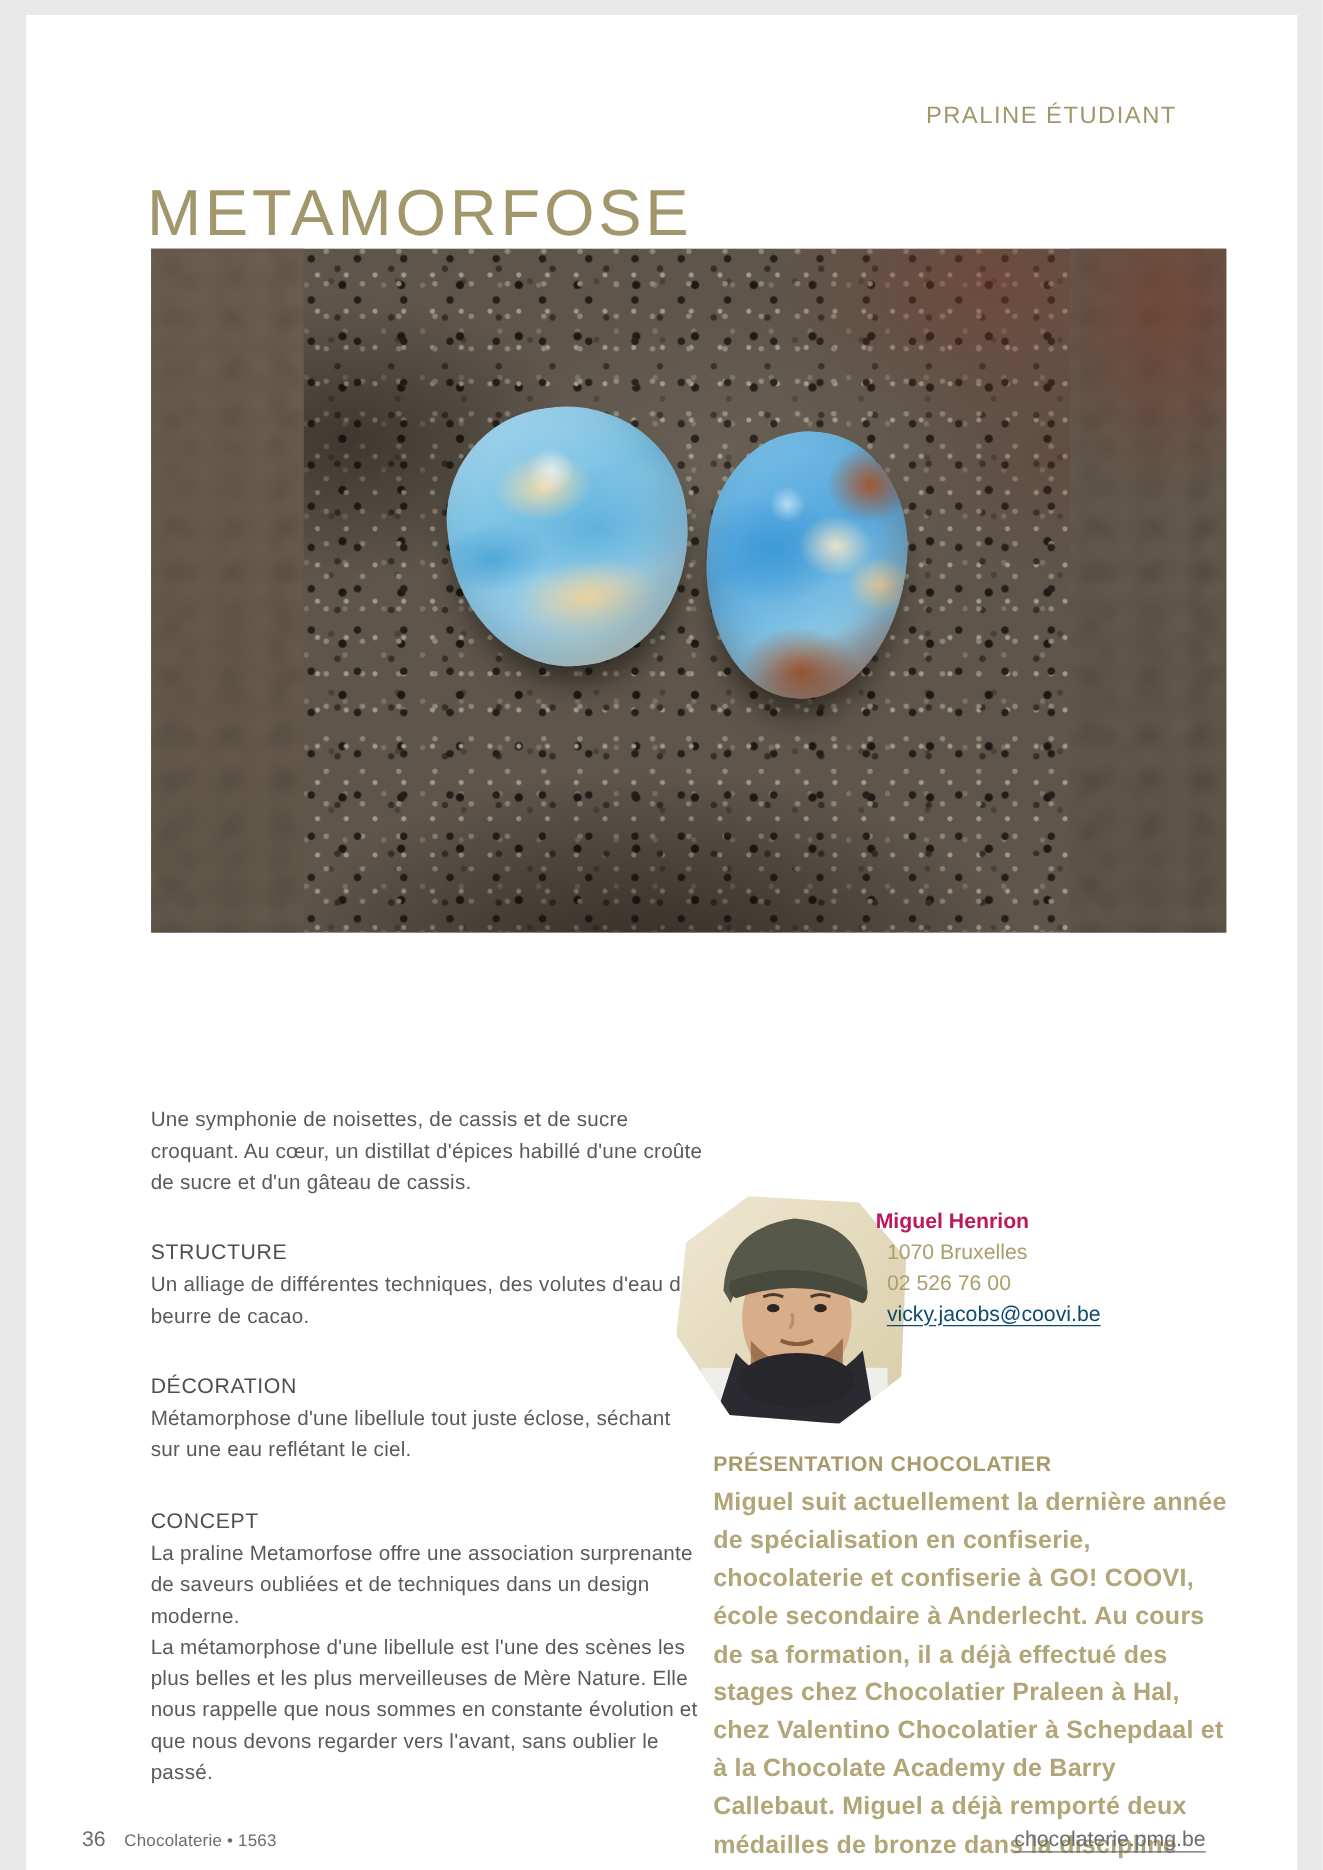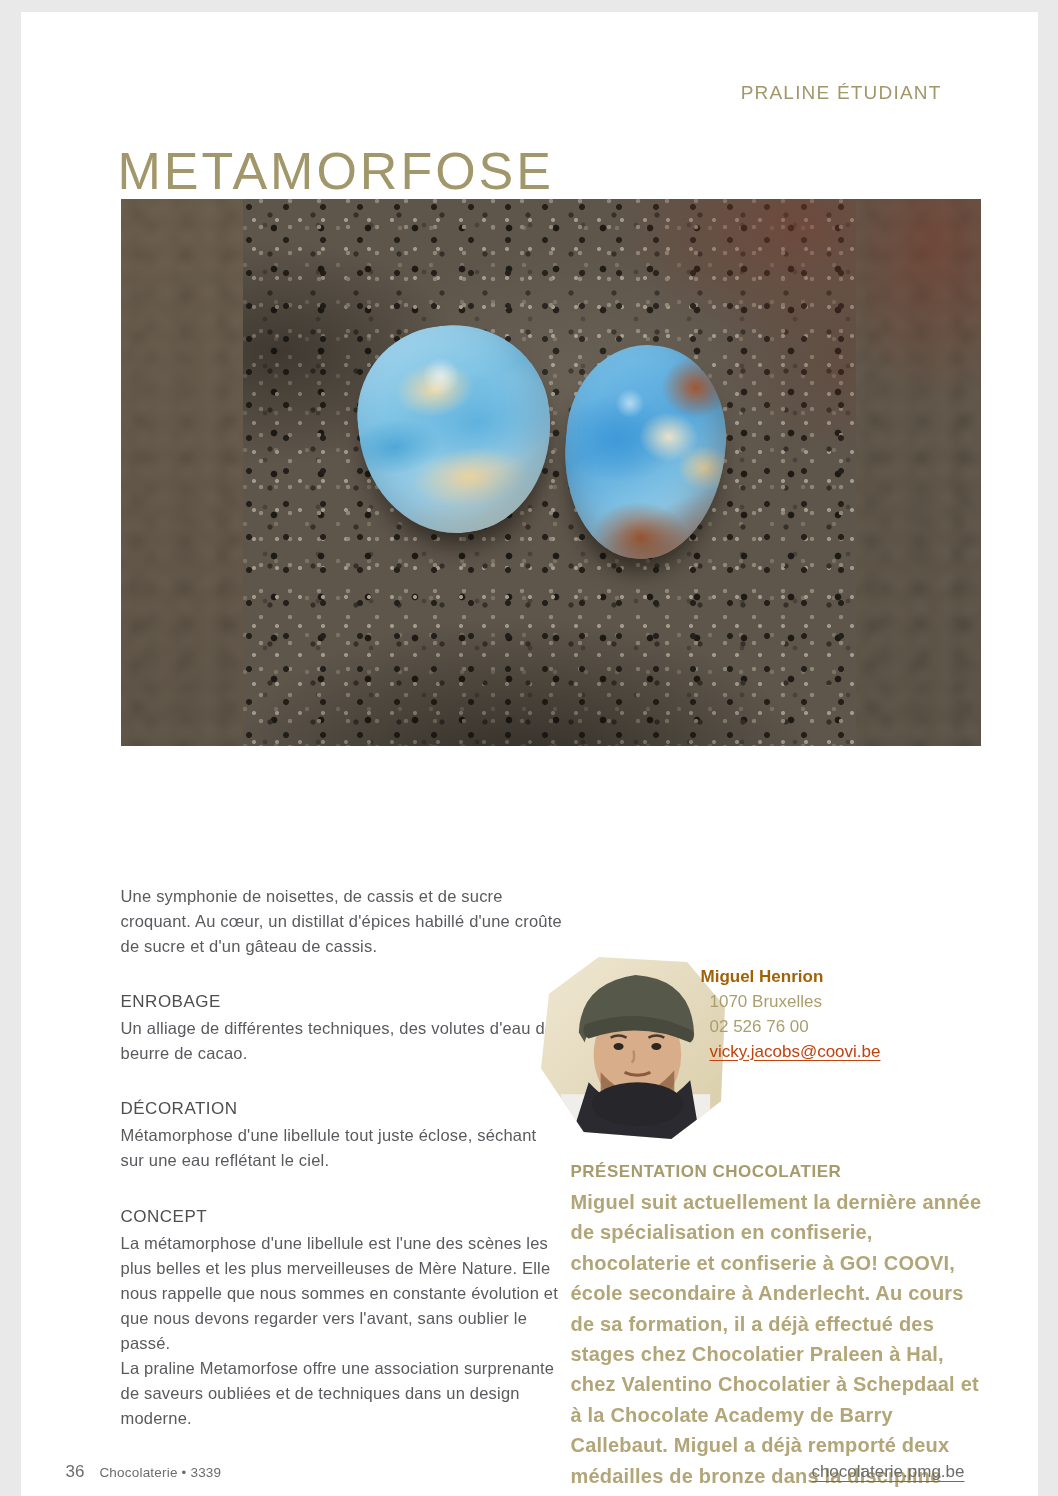--- a/index.html
+++ b/index.html
@@ -87,23 +87,23 @@
   .section-heading{
     font-size:17px;color:#4d4e50;letter-spacing:.5px;margin:0 0 4px 0;font-weight:400;
   }
   .section-body{font-size:16.5px;line-height:1.52;letter-spacing:.2px;margin:0;font-weight:400;}
   
   .portrait{
     position:absolute;left:520px;top:942px;width:184px;height:186px;
   }
   .contact{position:absolute;left:680px;top:952px;width:300px;
     color:#ab9e6d;font-size:17px;line-height:25px;}
-  .contact-name{font-weight:700;color:#a16207;}
+  .contact-name{font-weight:700;color:#be185d;}
   .contact-line{padding-left:9px;font-weight:300;}
-  .contact-email{color:#c2410c;text-decoration:underline;text-underline-offset:3px;}
+  .contact-email{color:#0c4a6e;text-decoration:underline;text-underline-offset:3px;}
   .presentation{position:absolute;left:550px;top:1150px;width:420px;color:#b2a577;}
   .presentation-heading{
     font-size:17px;letter-spacing:.5px;margin:0 0 5px 0;font-weight:700;color:#a89b6b;
   }
   .presentation-body{font-size:20px;line-height:1.52;letter-spacing:.2px;margin:0;font-weight:700;}
   
   .footer-left{
     position:absolute;left:45px;top:1450px;display:flex;align-items:baseline;gap:15px;color:#6b6c6e;
   }
   .footer-pagenum{font-size:17px;}
@@ -136,31 +136,31 @@
       <div class="strip-fill granite"></div>
       <div class="strip-tint"></div>
     </div>
   </div>
 
   <div class="left-col">
     <div class="section">
       <p class="section-body">Une symphonie de noisettes, de cassis et de sucre croquant. Au cœur, un distillat d'épices habillé d'une croûte de sucre et d'un gâteau de cassis.</p>
     </div>
     <div class="section">
-      <h2 class="section-heading">ENROBAGE</h2>
+      <h2 class="section-heading">STRUCTURE</h2>
       <p class="section-body">Un alliage de différentes techniques, des volutes d'eau de beurre de cacao.</p>
     </div>
     <div class="section">
       <h2 class="section-heading">DÉCORATION</h2>
       <p class="section-body">Métamorphose d'une libellule tout juste éclose, séchant sur une eau reflétant le ciel.</p>
     </div>
     <div class="section">
       <h2 class="section-heading">CONCEPT</h2>
+      <p class="section-body">La praline Metamorfose offre une association surprenante de saveurs oubliées et de techniques dans un design moderne.</p>
       <p class="section-body">La métamorphose d'une libellule est l'une des scènes les plus belles et les plus merveilleuses de Mère Nature. Elle nous rappelle que nous sommes en constante évolution et que nous devons regarder vers l'avant, sans oublier le passé.</p>
-      <p class="section-body">La praline Metamorfose offre une association surprenante de saveurs oubliées et de techniques dans un design moderne.</p>
     </div>
   </div>
 
   <div class="portrait">
     <svg viewBox="0 0 185 185" width="184" height="186">
       <defs>
         <clipPath id="hexclip">
           <polygon points="58,2 147,7 185,52 181,147 131,185 43,178 0,114 8,39"></polygon>
         </clipPath>
         <linearGradient id="bgGrad" x1="0" y1="0" x2="1" y2="1">
@@ -194,17 +194,17 @@
     <div class="contact-line"><a class="contact-email" href="#">vicky.jacobs@coovi.be</a></div>
   </div>
 
   <div class="presentation">
     <h2 class="presentation-heading">PRÉSENTATION CHOCOLATIER</h2>
     <p class="presentation-body">Miguel suit actuellement la dernière année de spécialisation en confiserie, chocolaterie et confiserie à GO! COOVI, école secondaire à Anderlecht. Au cours de sa formation, il a déjà effectué des stages chez Chocolatier Praleen à Hal, chez Valentino Chocolatier à Schepdaal et à la Chocolate Academy de Barry Callebaut. Miguel a déjà remporté deux médailles de bronze dans la discipline Pastry du concours national AEHT Cornet Trophy en 2022.</p>
   </div>
 
   <div class="footer-left">
     <span class="footer-pagenum">36</span>
-    <span class="footer-mag">Chocolaterie • 3339</span>
+    <span class="footer-mag">Chocolaterie • 1563</span>
   </div>
   <a class="footer-site" href="#">chocolaterie.pmg.be</a>
 
 </div>
 
 </body></html>

